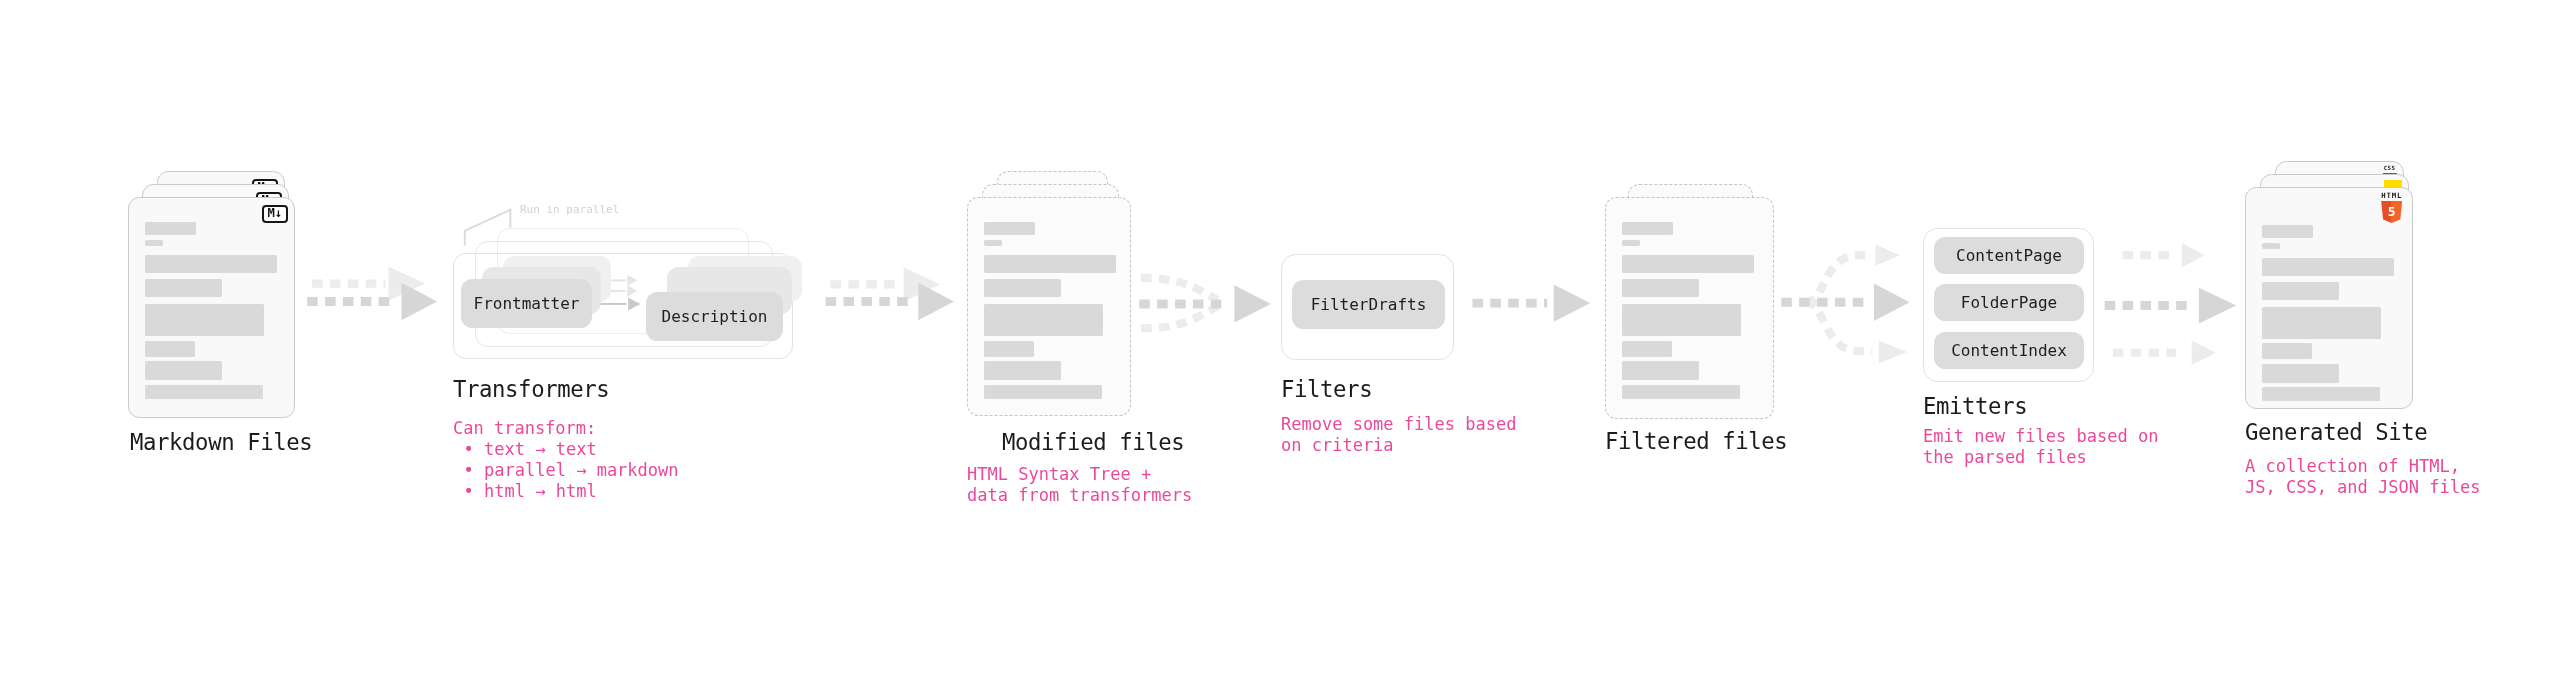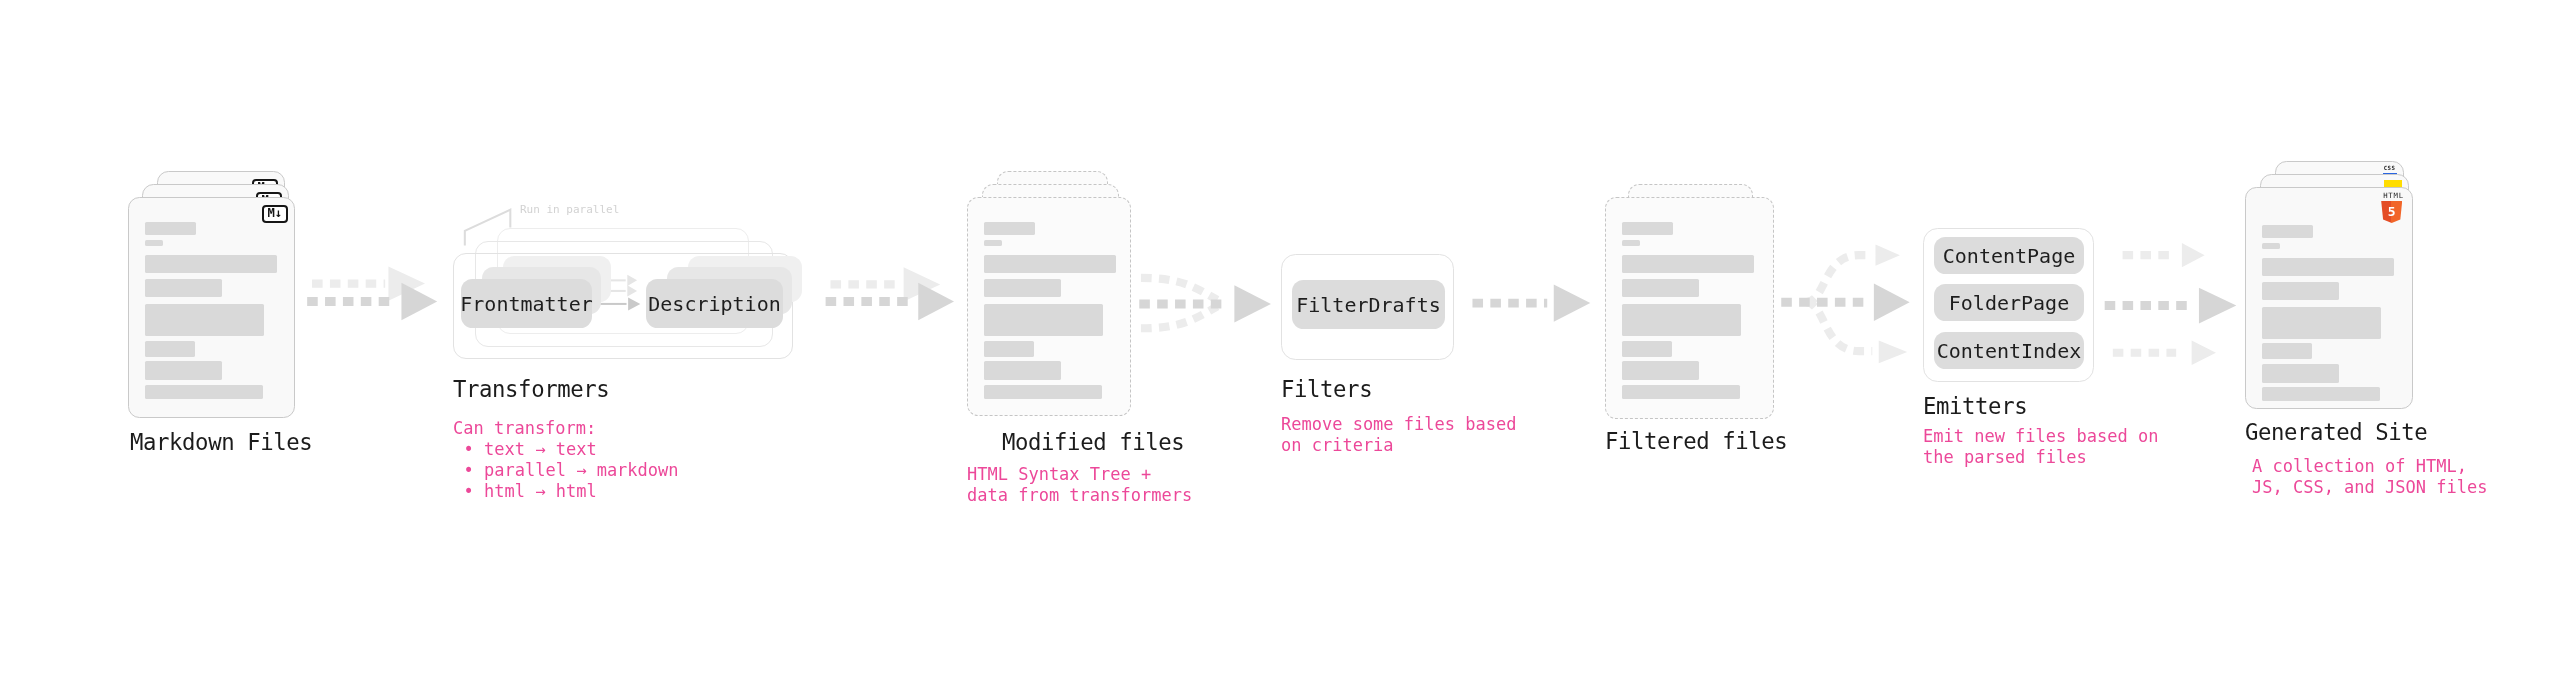--- a/index.html
+++ b/index.html
@@ -22,37 +22,37 @@
   .b4{width:77px;height:18px;margin-top:6.5px;}
   .b5{width:119px;height:32.5px;margin-top:6.5px;}
   .b6{width:50px;height:16.3px;margin-top:4.1px;}
   .b7{width:77px;height:19.5px;margin-top:4.1px;}
   .b8{width:118px;height:14px;margin-top:4.1px;}
 
   
   .md-badge{position:absolute;top:6.5px;right:6.5px;border:2.4px solid #161616;border-radius:4.1px;
     background:#fff;color:#161616;font-weight:bold;font-size:12.2px;line-height:13px;padding:0.8px 3.3px;}
   .html5-badge{position:absolute;top:4.1px;right:8.1px;width:24.4px;text-align:center;}
-  .html5-word{display:block;font-size:7.3px;font-weight:normal;color:#1a1a1a;letter-spacing:0.8px;line-height:8.1px;text-align:right;}
+  .html5-word{display:block;font-size:7.3px;font-weight:bold;color:#1a1a1a;letter-spacing:0.8px;line-height:8.1px;}
   .html5-shield{width:21px;height:22px;margin:0.8px auto 0;
     background:linear-gradient(90deg,var(--html5-badge-left,#e44d26) 50%,var(--html5-badge-right,#f16529) 50%);
     clip-path:polygon(0% 0%,100% 0%,91% 84%,50% 100%,9% 84%);
     color:#fff;font-size:13px;font-weight:bold;line-height:22px;text-align:center;}
   .js-badge{position:absolute;top:4.9px;right:6.5px;width:18px;height:8.1px;background:var(--js-badge,#ffdd00);}
   .css-badge{position:absolute;top:4.1px;right:6.5px;width:14px;text-align:center;}
   .css-txt{display:block;font-size:5.7px;font-weight:bold;color:#222;line-height:5.7px;letter-spacing:0.4px;}
   .css-bar{display:block;height:2.4px;margin-top:0.8px;background:var(--css-badge-bar,#2965e0);}
 
   
   .group-box{position:absolute;border:1.6px solid #e2e2e2;border-radius:14.6px;box-sizing:border-box;background:transparent;}
   .group-box.l1{border-color:#e7e7e7;}
   .group-box.l2{border-color:#ededed;}
   .chip{position:absolute;background:var(--chip-fill,#dcdcdc);border-radius:11.4px;
     display:flex;align-items:center;justify-content:center;
-    font-size:20px;color:#1e1e1e;white-space:nowrap;}
+    font-size:16px;color:#1e1e1e;white-space:nowrap;}
   .chip.echo1{background:#e7e7e7;}
   .chip.echo2{background:#f0f0f0;}
 
   
   .stage-label{position:absolute;font-size:22.3px;font-weight:500;color:#1c1c1c;
     white-space:nowrap;line-height:1.2;letter-spacing:-0.4px;}
   .stage-desc{position:absolute;font-size:17px;color:#ec4899;line-height:21px;white-space:nowrap;}
   .desc-line.indent{padding-left:10.6px;}
   .annotation-label{position:absolute;font-size:11px;color:var(--annotation,#d2d2d2);white-space:nowrap;line-height:1;}
 
@@ -160,21 +160,21 @@
     <div class="group-box" style="left:453px;top:253px;width:340px;height:106px;border-radius:13px;"></div>
 
     <div class="chip echo2" style="left:503px;top:256px;width:108px;height:46px;"></div>
     <div class="chip echo1" style="left:482px;top:267px;width:119px;height:47px;"></div>
     <div class="chip" style="left:461px;top:279px;width:131px;height:49px;">
       <span>Frontmatter</span>
     </div>
 
     <div class="chip echo2" style="left:688px;top:256px;width:114px;height:46px;"></div>
     <div class="chip echo1" style="left:667px;top:267px;width:125px;height:47px;"></div>
-    <div class="chip" style="left:646px;top:279px;width:137px;height:49px;align-items:center;">
+    <div class="chip" style="left:646px;top:292px;width:137px;height:49px;align-items:center;">
       <span>Description</span>
     </div>
 
     <div class="stage-label" style="left:453px;top:376px;">Transformers</div>
     <div class="stage-desc" style="left:453px;top:418px;">
       <div class="desc-line">Can transform:</div>
       <div class="desc-line indent">• text → text</div>
       <div class="desc-line indent">• parallel → markdown</div>
       <div class="desc-line indent">• html → html</div>
     </div>
@@ -271,20 +271,20 @@
         <div class="bar b2"></div>
         <div class="bar b3"></div>
         <div class="bar b4"></div>
         <div class="bar b5"></div>
         <div class="bar b6"></div>
         <div class="bar b7"></div>
         <div class="bar b8"></div>
       </div>
     </div>
     <div class="stage-label" style="left:2245px;top:419px;">Generated Site</div>
-    <div class="stage-desc" style="left:2245px;top:456px;margin-left:7px;">
+    <div class="stage-desc" style="left:2245px;top:456px;">
       <div class="desc-line">A collection of HTML,</div>
       <div class="desc-line">JS, CSS, and JSON files</div>
     </div>
   </section>
 
 </div>
 
 
 </body></html>

